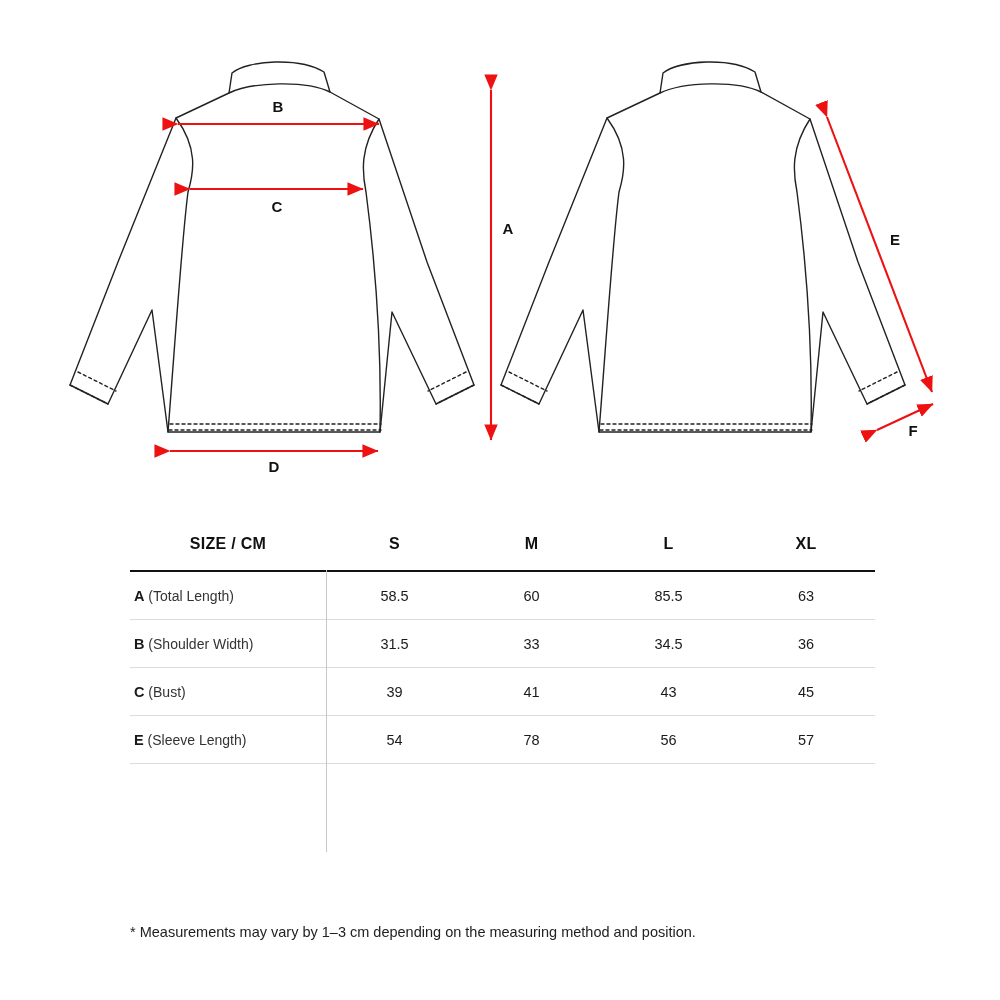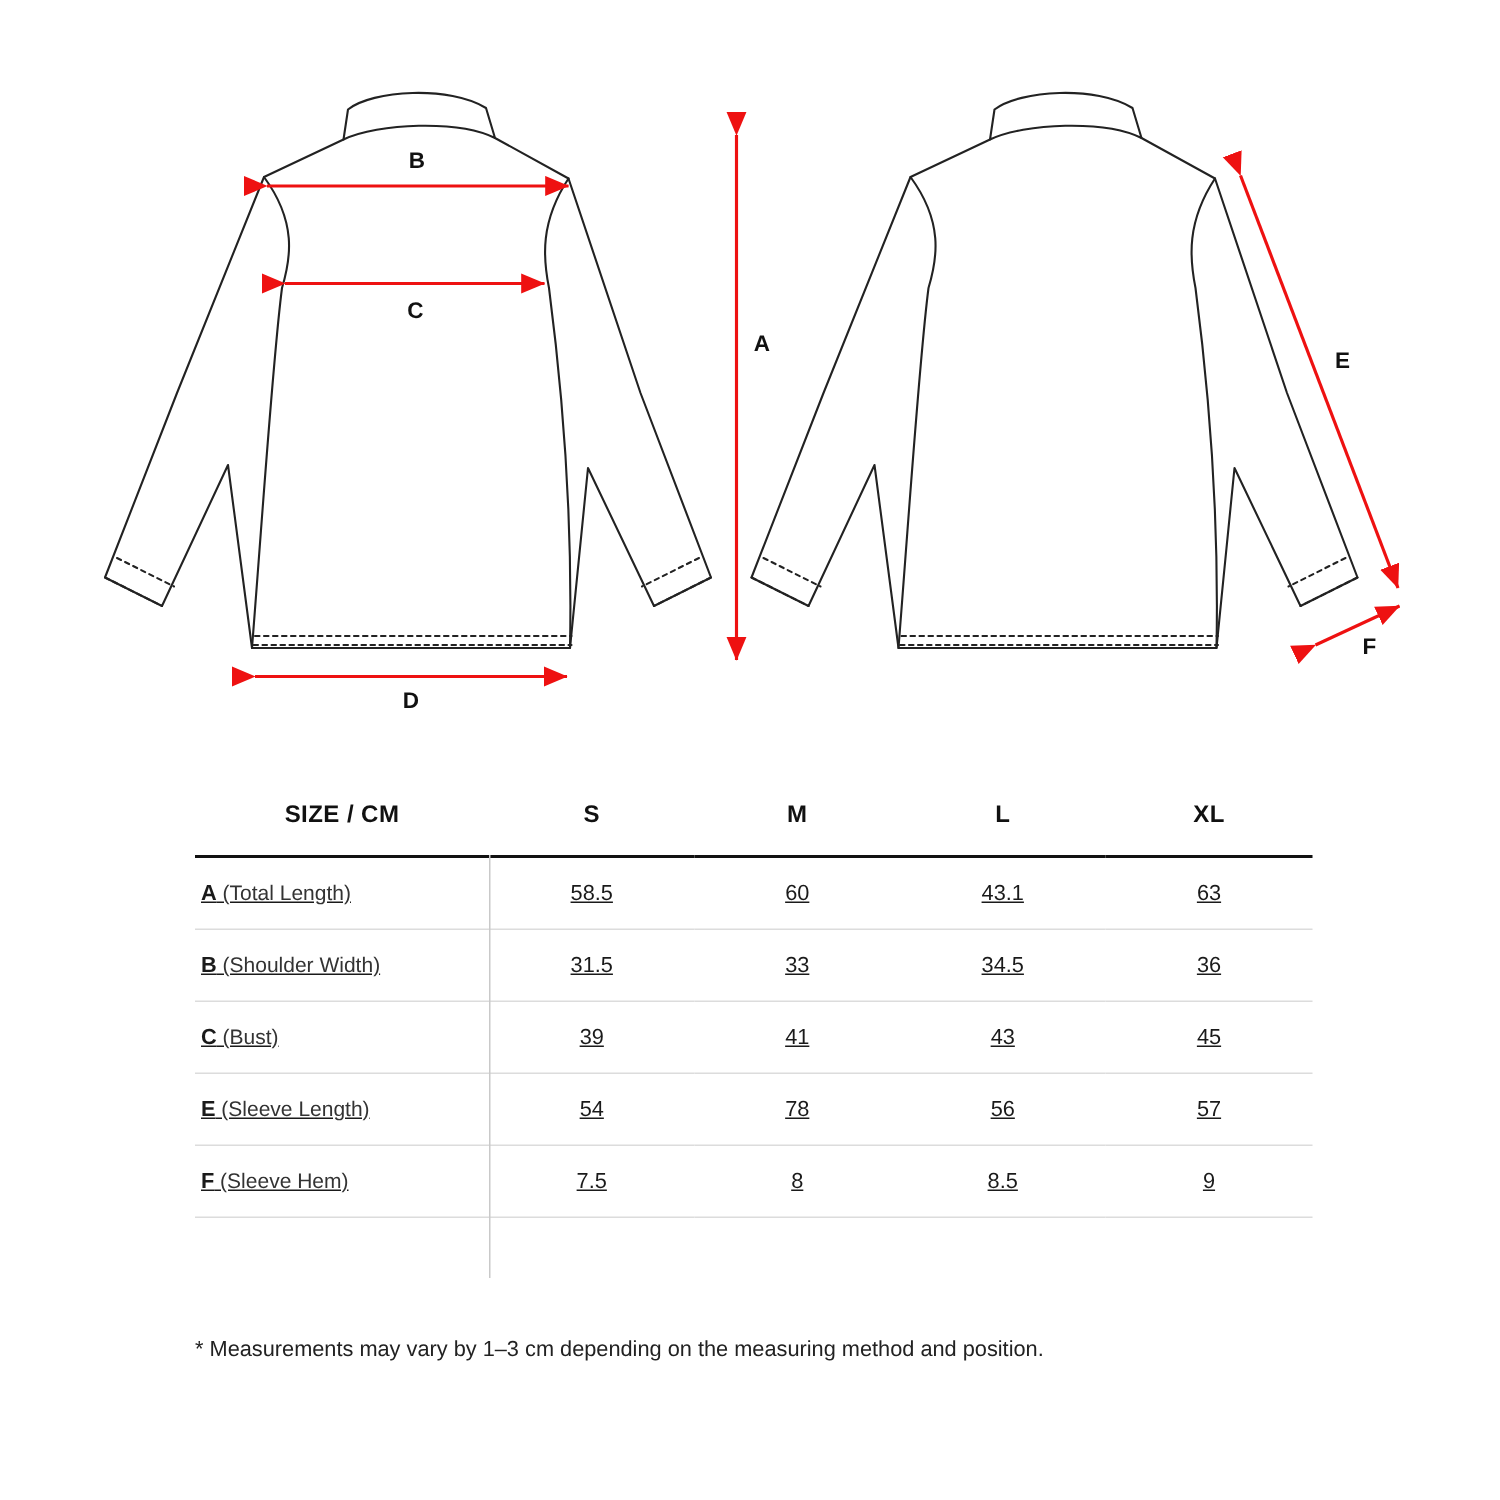--- a/index.html
+++ b/index.html
@@ -69,21 +69,20 @@
     text-align: center;
     letter-spacing: .3px;
   }
   tbody td {
     height: 47px;
     font-size: 14.5px;
     text-align: center;
     vertical-align: middle;
     color: #1a1a1a;
     border-bottom: 1px solid #dcdcdc;
-    text-decoration: underline;
   }
   tbody tr:last-child td {
     border-bottom: 1px solid #dcdcdc;
   }
   tbody td.rowhead {
     text-align: left;
     padding-left: 4px;
     font-size: 14px;
   }
   tbody td.rowhead .code {
@@ -104,21 +103,21 @@
     top: 52px;
     width: 1px;
     height: 282px;
     background: #c9c9c9;
   }
 
   
   #notes {
     position: absolute;
     left: 130px;
-    top: 892px;
+    top: 924px;
     width: 800px;
   }
   #notes p {
     margin: 0 0 17px 0;
     font-size: 14.5px;
     color: #222;
   }
 </style>
 </head>
 <body>
@@ -234,21 +233,21 @@
           <th class="col-label" style="width:137px">M</th>
           <th class="col-label" style="width:137px">L</th>
           <th class="col-label" style="width:138px">XL</th>
         </tr>
       </thead>
       <tbody>
         <tr>
           <td class="rowhead"><span class="code">A</span><span class="desc"> (Total Length)</span></td>
           <td>58.5</td>
           <td>60</td>
-          <td>43.1</td>
+          <td>85.5</td>
           <td>63</td>
         </tr>
         <tr>
           <td class="rowhead"><span class="code">B</span><span class="desc"> (Shoulder Width)</span></td>
           <td>31.5</td>
           <td>33</td>
           <td>34.5</td>
           <td>36</td>
         </tr>
         <tr>
@@ -258,27 +257,20 @@
           <td>43</td>
           <td>45</td>
         </tr>
         <tr>
           <td class="rowhead"><span class="code">E</span><span class="desc"> (Sleeve Length)</span></td>
           <td>54</td>
           <td>78</td>
           <td>56</td>
           <td>57</td>
         </tr>
-        <tr>
-          <td class="rowhead"><span class="code">F</span><span class="desc"> (Sleeve Hem)</span></td>
-          <td>7.5</td>
-          <td>8</td>
-          <td>8.5</td>
-          <td>9</td>
-        </tr>
       </tbody>
     </table>
   </div>
 
   <div id="notes">
     <p>* Measurements may vary by 1–3 cm depending on the measuring method and position.</p>
   </div>
 
 </div>
 

